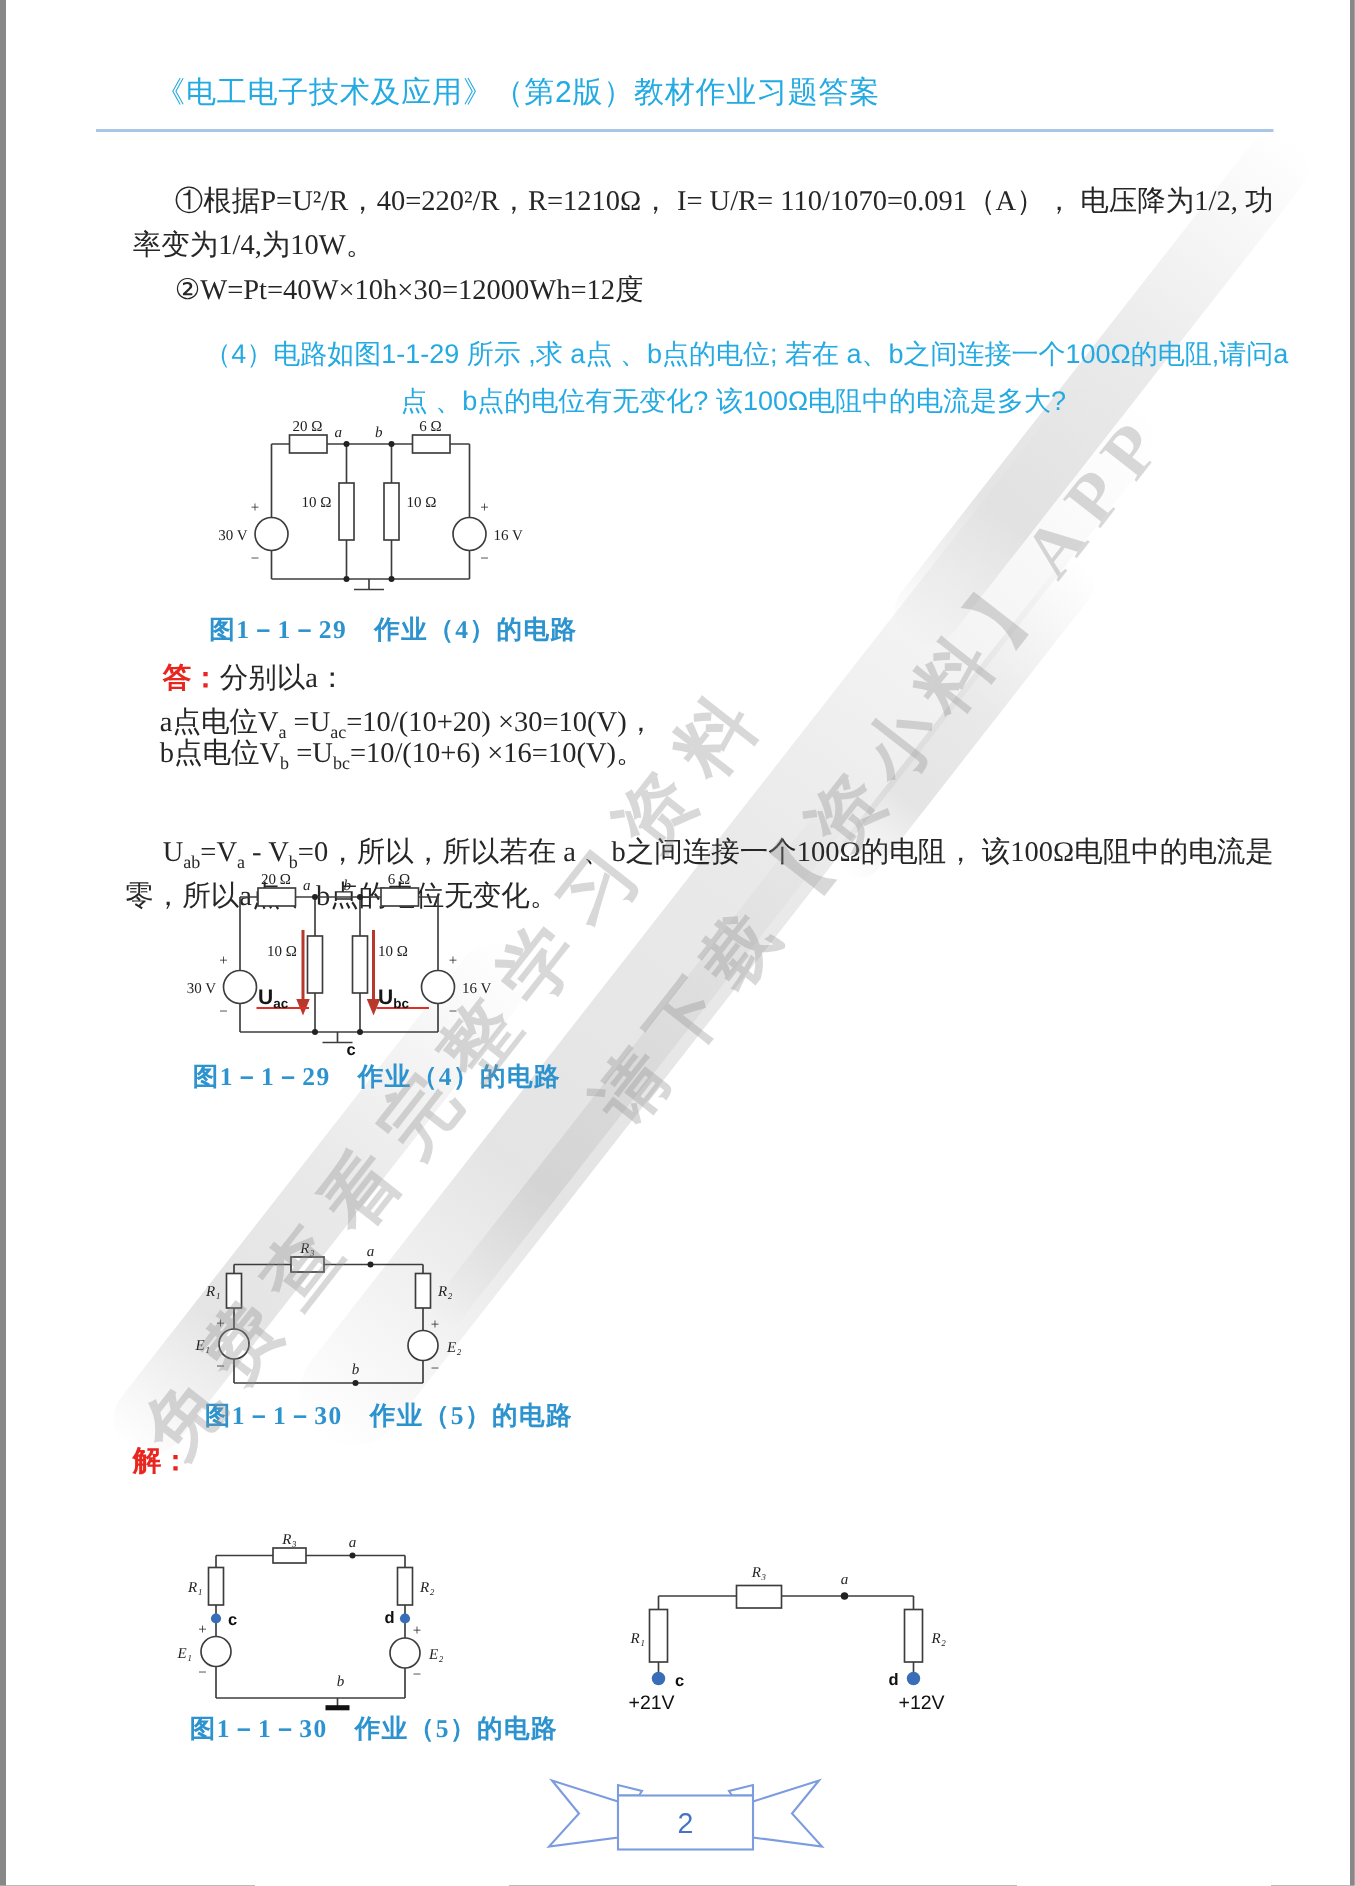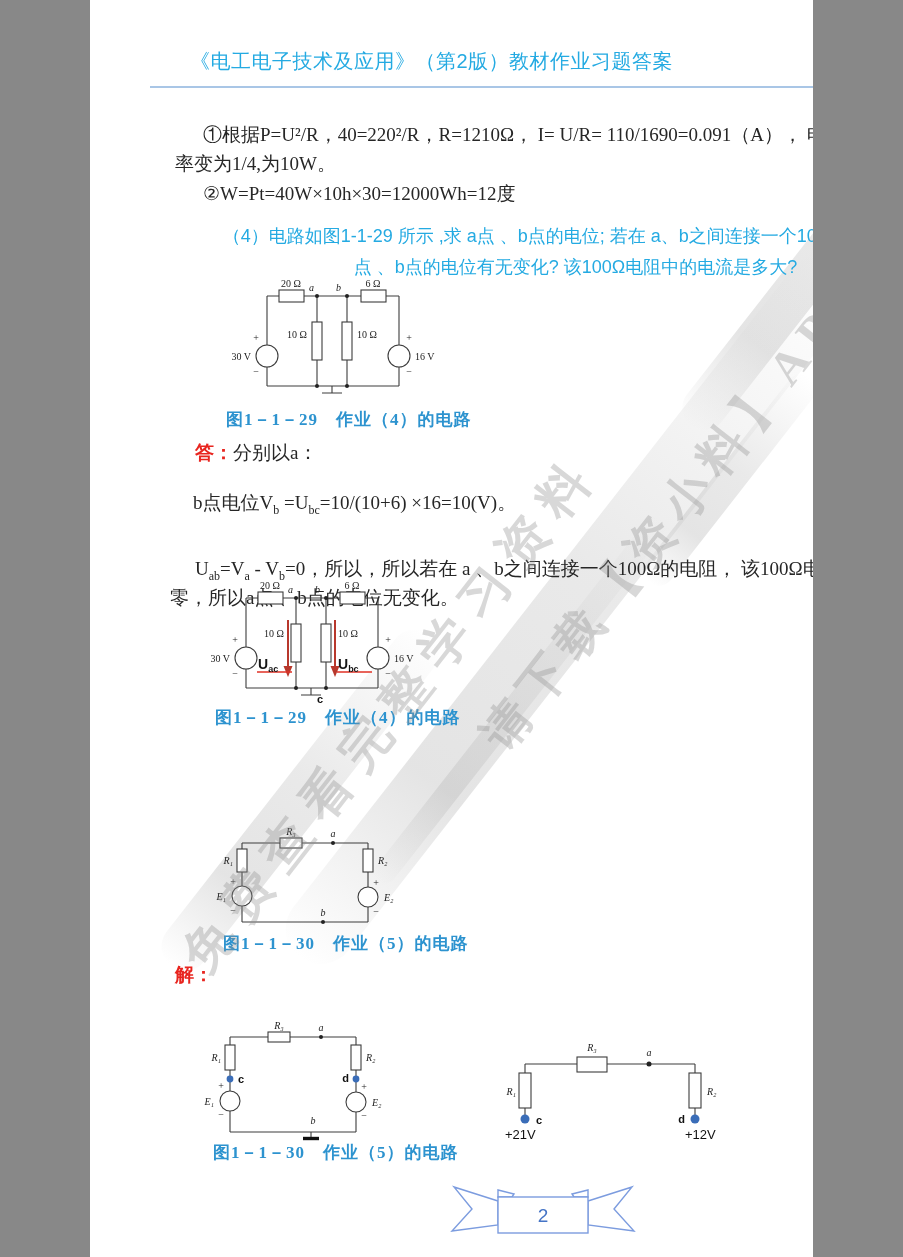--- a/index.html
+++ b/index.html
@@ -2,21 +2,21 @@
 <html style="--accent_cyan: #24aae2; --caption_blue: #2d93cf; --label_red: #e8251f; --arrow_red: #b8382c; --dot_blue: #3a6db8; --ribbon_blue: #7c9cdf; --page_num_blue: #4574c6; --rule_blue: #a9c6e6; --ink: #262626; --wire: #3c3c3c; --watermark_gray: #8f8f8f;"><head>
 <meta charset="utf-8">
 <style>
   :root{
     --accent_cyan:#24aae2; --caption_blue:#2d93cf; --label_red:#e8251f;
     --arrow_red:#b8382c; --dot_blue:#3a6db8; --ribbon_blue:#7c9cdf;
     --page_num_blue:#4574c6; --rule_blue:#a9c6e6; --ink:#262626; --wire:#3c3c3c;
     --watermark_gray:#8f8f8f;
   }
   html,body{margin:0;padding:0;background:#888;}
-  .page{position:relative;width:723px;height:1257px;background:#ffffff;overflow:hidden;
+  .page{position:relative;width:896px;height:1257px;background:#ffffff;overflow:hidden;
         font-family:"Liberation Serif","DejaVu Serif",serif;color:var(--ink);margin:0 auto;}
   .abs{position:absolute;}
   
   .streak{position:absolute;transform:rotate(-52deg);border-radius:40px;z-index:0;
           background:linear-gradient(to right, rgba(200,200,200,0) 0%, rgba(188,188,188,.40) 25%, rgba(208,208,208,.46) 55%, rgba(200,200,200,0) 100%);}
   
   .wm{position:absolute;z-index:3;white-space:nowrap;pointer-events:none;
       font-family:"Liberation Serif","DejaVu Serif",serif;font-weight:700;
       font-size:50px;letter-spacing:14px;color:var(--watermark_gray);opacity:.34;
       transform:rotate(-52deg);transform-origin:0 50%;}
@@ -57,21 +57,21 @@
 
   <div class="streak" style="left:520px;top:238px;width:420px;height:44px;"></div>
   <div class="streak" style="left:40px;top:575px;width:880px;height:70px;"></div>
   <div class="streak" style="left:200px;top:689px;width:460px;height:22px;"></div>
   <div class="streak" style="left:0px;top:776px;width:420px;height:48px;"></div>
   <div class="streak" style="left:510px;top:465px;width:260px;height:30px;"></div>
 
   <div class="abs content hdr" style="left:100px;top:48px;">《电工电子技术及应用》（第2版）教材作业习题答案</div>
   <div class="abs content rule" style="left:60px;top:86px;width:785px;"></div>
 
-  <div class="abs content body-t" style="left:85px;top:120px;width:765px;text-indent:28px;">①根据P=U²/R，40=220²/R，R=1210Ω， I= U/R= 110/1690=0.091（A）， 电压降为1/2, 功率变为1/4,为10W。</div>
+  <div class="abs content body-t" style="left:85px;top:120px;width:765px;text-indent:28px;">①根据P=U²/R，40=220²/R，R=1210Ω， I= U/R= 110/1070=0.091（A）， 电压降为1/2, 功率变为1/4,为10W。</div>
   <div class="abs content body-t" style="left:113px;top:179px;">②W=Pt=40W×10h×30=12000Wh=12度</div>
 
   <div class="abs content q" style="left:113px;top:221px;width:745px;text-indent:17px;">（4）电路如图1-1-29 所示 ,求 a点 、b点的电位; 若在 a、b之间连接一个100Ω的电阻,请问a点 、b点的电位有无变化? 该100Ω电阻中的电流是多大?</div>
 
   <svg class="abs content" style="left:133px;top:280px;" width="230" height="125" viewBox="0 0 230 125">
     <g>
       <path class="w" d="M44,16 H176"></path>
       <path class="w" d="M44,16 V65 M44,87 V106"></path>
       <path class="w" d="M176,16 V65 M176,87 V106"></path>
       <path class="w" d="M94,16 V106"></path>
@@ -102,20 +102,21 @@
     <text class="sgn" x="33" y="61" text-anchor="middle">+</text>
     <text class="sgn" x="33" y="95" text-anchor="middle">−</text>
     <text class="sgn" x="186" y="61" text-anchor="middle">+</text>
     <text class="sgn" x="186" y="95" text-anchor="middle">−</text>
   </svg>
   <div class="abs content cap" style="left:136px;top:408px;">图1－1－29　作业（4）的电路</div>
 
   <div class="abs content body-t" style="left:105px;top:438px;">
     <span class="red">答：</span><span>分别以a：</span>
   </div>
+  <div class="abs content body-t" style="left:103px;top:467px;">a点电位V<sub>a</sub> =U<sub>ac</sub>=10/(10+20) ×30=10(V)，</div>
   <div class="abs content body-t" style="left:103px;top:472px;margin-top:16px;">b点电位V<sub>b</sub> =U<sub>bc</sub>=10/(10+6) ×16=10(V)。</div>
   <div class="abs content body-t" style="left:80px;top:554px;width:778px;text-indent:25px;">U<sub>ab</sub>=V<sub>a</sub> - V<sub>b</sub>=0，所以，所以若在 a 、b之间连接一个100Ω的电阻， 该100Ω电阻中的电流是零，所以a点 、b点的电位无变化。</div>
 
   <svg class="abs content" style="left:112px;top:582px;" width="230" height="125" viewBox="0 0 230 125">
     <g>
       <path class="w" d="M44,16 H176"></path>
       <path class="w" d="M44,16 V65 M44,87 V106"></path>
       <path class="w" d="M176,16 V65 M176,87 V106"></path>
       <path class="w" d="M94,16 V106"></path>
       <path class="w" d="M124,16 V106"></path>

